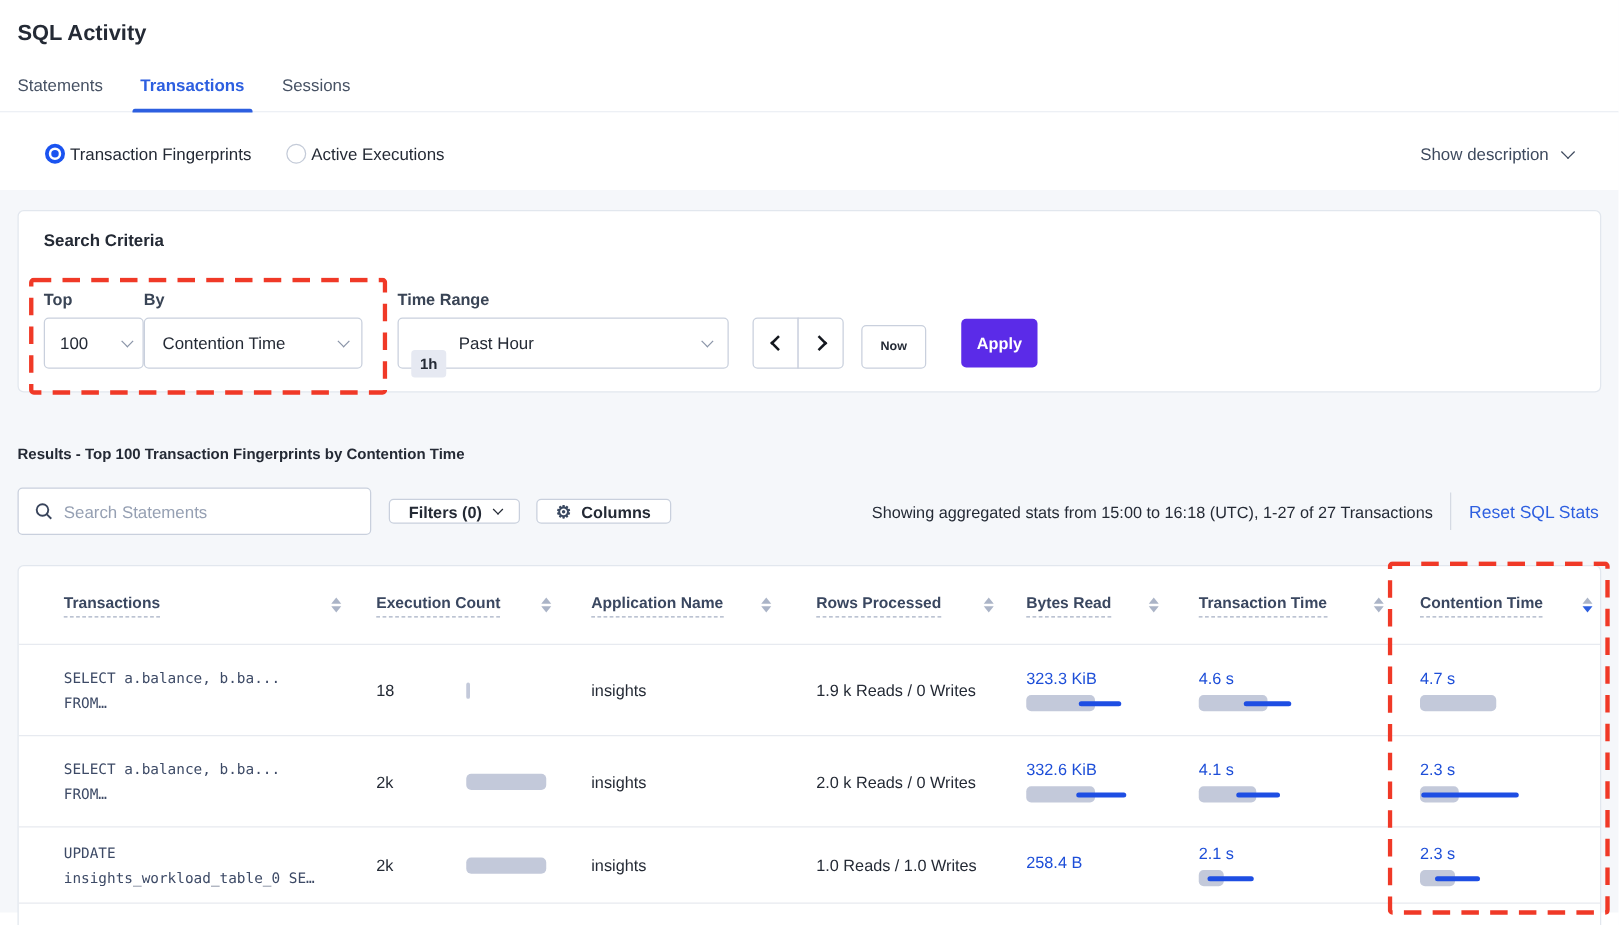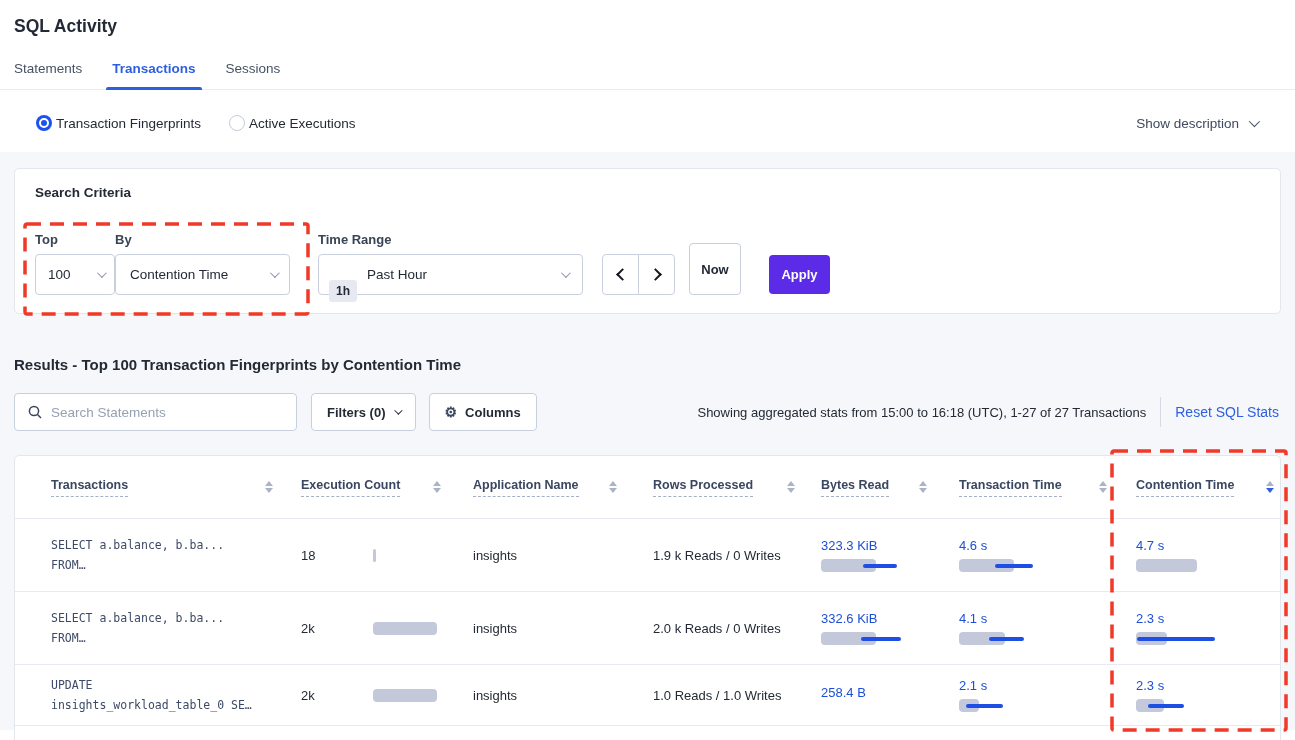--- a/index.html
+++ b/index.html
@@ -43,31 +43,31 @@
   .chev { display:inline-block; width:7px; height:7px; border-right:1.7px solid #8A94A8; border-bottom:1.7px solid #8A94A8; transform:rotate(45deg) translateY(-2px); }
   .chev.dark { border-color:#3E4A5E; width:8px; height:8px; }
   .chev.small { width:6px; height:6px; border-color:#242A35; }
 
   .nav-group { display:flex; margin-left:19px; }
   .nav-btn { width:37px; height:41px; background:#fff; border:1px solid #C9D0DD; display:flex; align-items:center; justify-content:center; cursor:pointer; }
   .nav-btn.prev { border-radius:4px 0 0 4px; }
   .nav-btn.next { border-radius:0 4px 4px 0; margin-left:-1px; }
   .arrow-left { width:9px; height:9px; border-left:2.4px solid #14181F; border-bottom:2.4px solid #14181F; transform:rotate(45deg); margin-left:3px; }
   .arrow-right { width:9px; height:9px; border-right:2.4px solid #14181F; border-bottom:2.4px solid #14181F; transform:rotate(-45deg); margin-right:3px; }
-  .btn-now { width:52px; height:52px; margin-left:14px; background:#fff; border:1px solid #C9D0DD; border-radius:4px; font-family:inherit; font-size:13px; font-weight:bold; color:#242A35; cursor:pointer; }
+  .btn-now { width:52px; height:35px; margin-left:14px; background:#fff; border:1px solid #C9D0DD; border-radius:4px; font-family:inherit; font-size:10px; font-weight:bold; color:#242A35; cursor:pointer; }
   .btn-apply { width:61px; height:39px; margin-left:28px; margin-bottom:1px; background:#5B2BE8; border:none; border-radius:4px; font-family:inherit; font-size:13px; font-weight:bold; color:#fff; cursor:pointer; }
 
-  .results-heading { margin:42px 14px 0; font-size:15px; font-weight:bold; color:#242A35; }
+  .results-heading { margin:42px 14px 0; font-size:12px; font-weight:bold; color:#242A35; }
 
   
   .toolbar { margin:20px 14px 0; display:flex; align-items:center; }
   .search-box { width:283px; height:38px; background:#fff; border:1px solid #C9D0DD; border-radius:4px; display:flex; align-items:center; padding:0 10px 0 13px; }
   .search-box input { border:none; outline:none; flex:1; font-family:inherit; font-size:13.5px; color:#242A35; margin-left:9px; background:transparent; }
   .search-box input::placeholder { color:#96A0B3; }
-  .tb-btn { height:38px; background:#fff; border:1px solid #C9D0DD; border-radius:4px; display:flex; align-items:center; gap:8px; font-size:13px; font-weight:bold; color:#242A35; padding:0 15px; cursor:pointer; }
+  .tb-btn { height:20px; background:#fff; border:1px solid #C9D0DD; border-radius:4px; display:flex; align-items:center; gap:8px; font-size:13px; font-weight:bold; color:#242A35; padding:0 15px; cursor:pointer; }
   .tb-filters { margin-left:14px; } .tb-columns { margin-left:13px; }
   .gear { font-size:14px; color:#394860; line-height:1; }
   .stats-wrap { margin-left:auto; display:flex; align-items:center; }
   .stats-text { font-size:13px; color:#242A35; }
   .stats-text b { font-weight:normal; }
   .v-divider { width:1px; height:30px; background:#D5DAE3; margin:0 14px; }
   .reset-link { font-size:14px; color:#2D5FE0; cursor:pointer; margin-right:2px; white-space:nowrap; }
 
   
   .table-card { margin:24px 14px 0; height:300px; overflow:hidden; }

